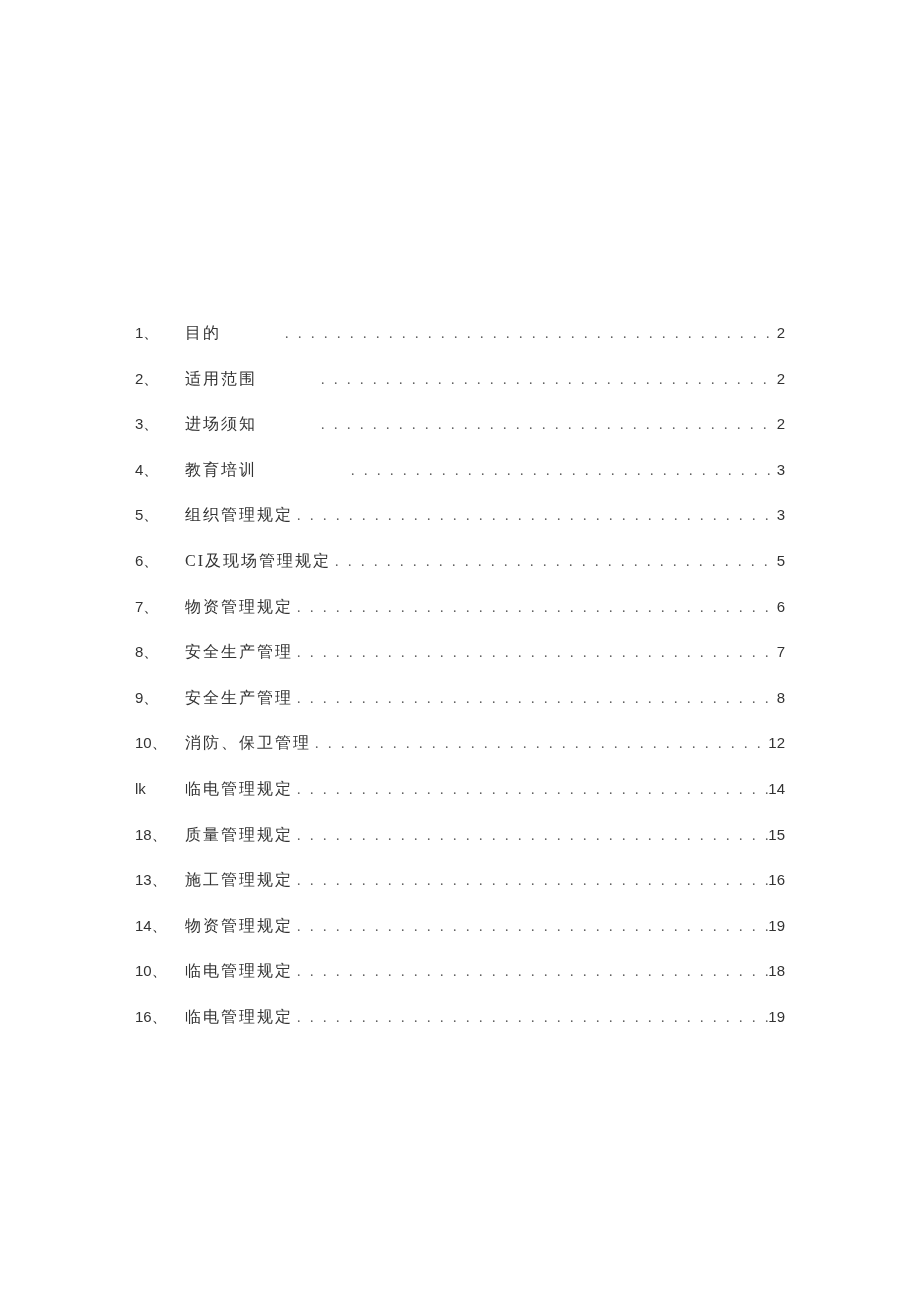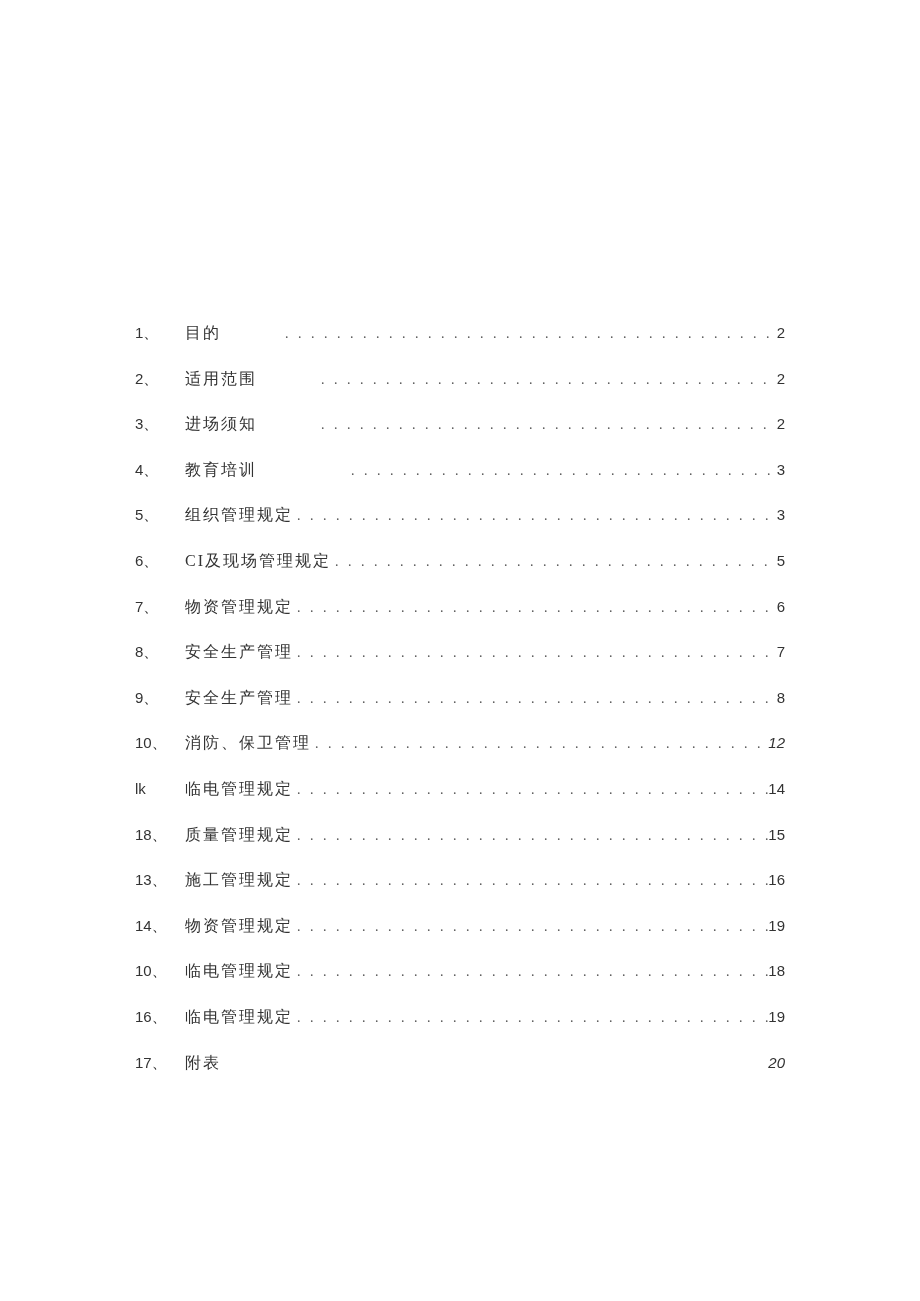--- a/index.html
+++ b/index.html
@@ -48,21 +48,20 @@
       font-size: 14px;
       padding: 0 4px;
     }
     .toc-page {
       flex-shrink: 0;
       font-family: Arial, sans-serif;
       font-size: 15px;
       text-align: right;
     }
     .toc-page.italic {
-      font-style: italic;
     }
     .gap-small {
       padding-right: 60px;
     }
     .offset-1 {
       margin-left: 30px;
     }
     .no-leader .toc-leader {
       visibility: hidden;
     }
@@ -160,19 +159,13 @@
       <span class="toc-title ">临电管理规定</span>
       <span class="toc-leader ">. . . . . . . . . . . . . . . . . . . . . . . . . . . . . . . . . . . . . . . . . . . . . . . . . . . . . . . . . . . . </span>
       <span class="toc-page">18</span>
     </div>
     <div class="toc-entry">
       <span class="toc-num">16、</span>
       <span class="toc-title ">临电管理规定</span>
       <span class="toc-leader ">. . . . . . . . . . . . . . . . . . . . . . . . . . . . . . . . . . . . . . . . . . . . . . . . . . . . . . . . . . . . </span>
       <span class="toc-page">19</span>
     </div>
-    <div class="toc-entry no-leader">
-      <span class="toc-num">17、</span>
-      <span class="toc-title ">附表</span>
-      <span class="toc-leader "></span>
-      <span class="toc-page italic">20</span>
-    </div>
   </div>
 
 </body></html>

